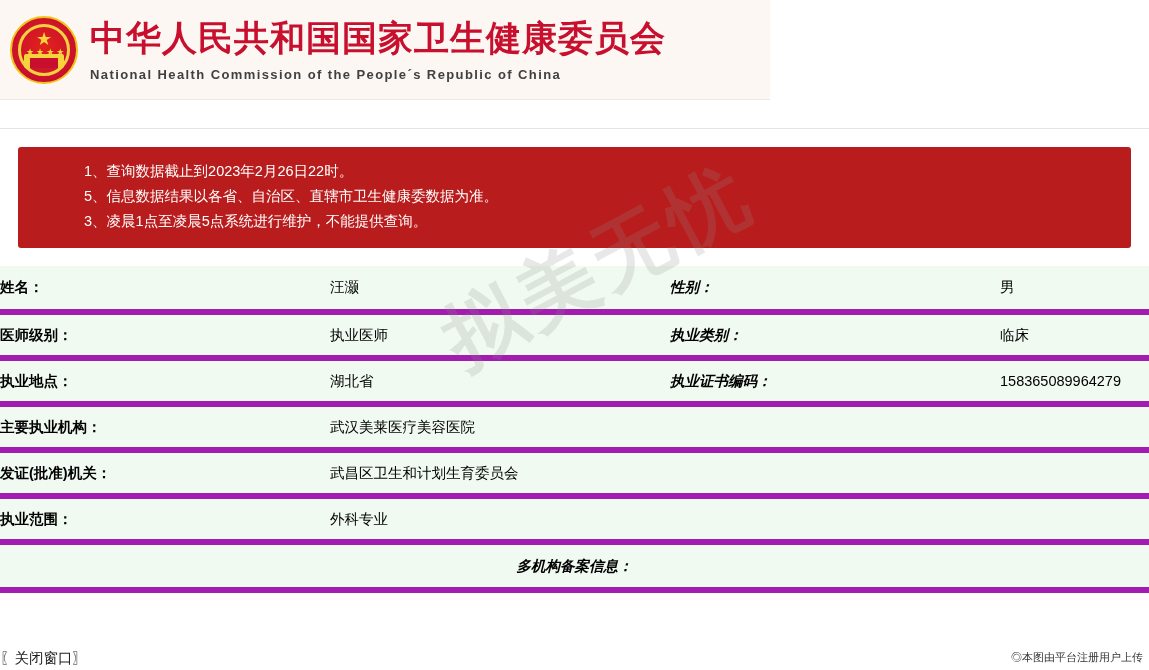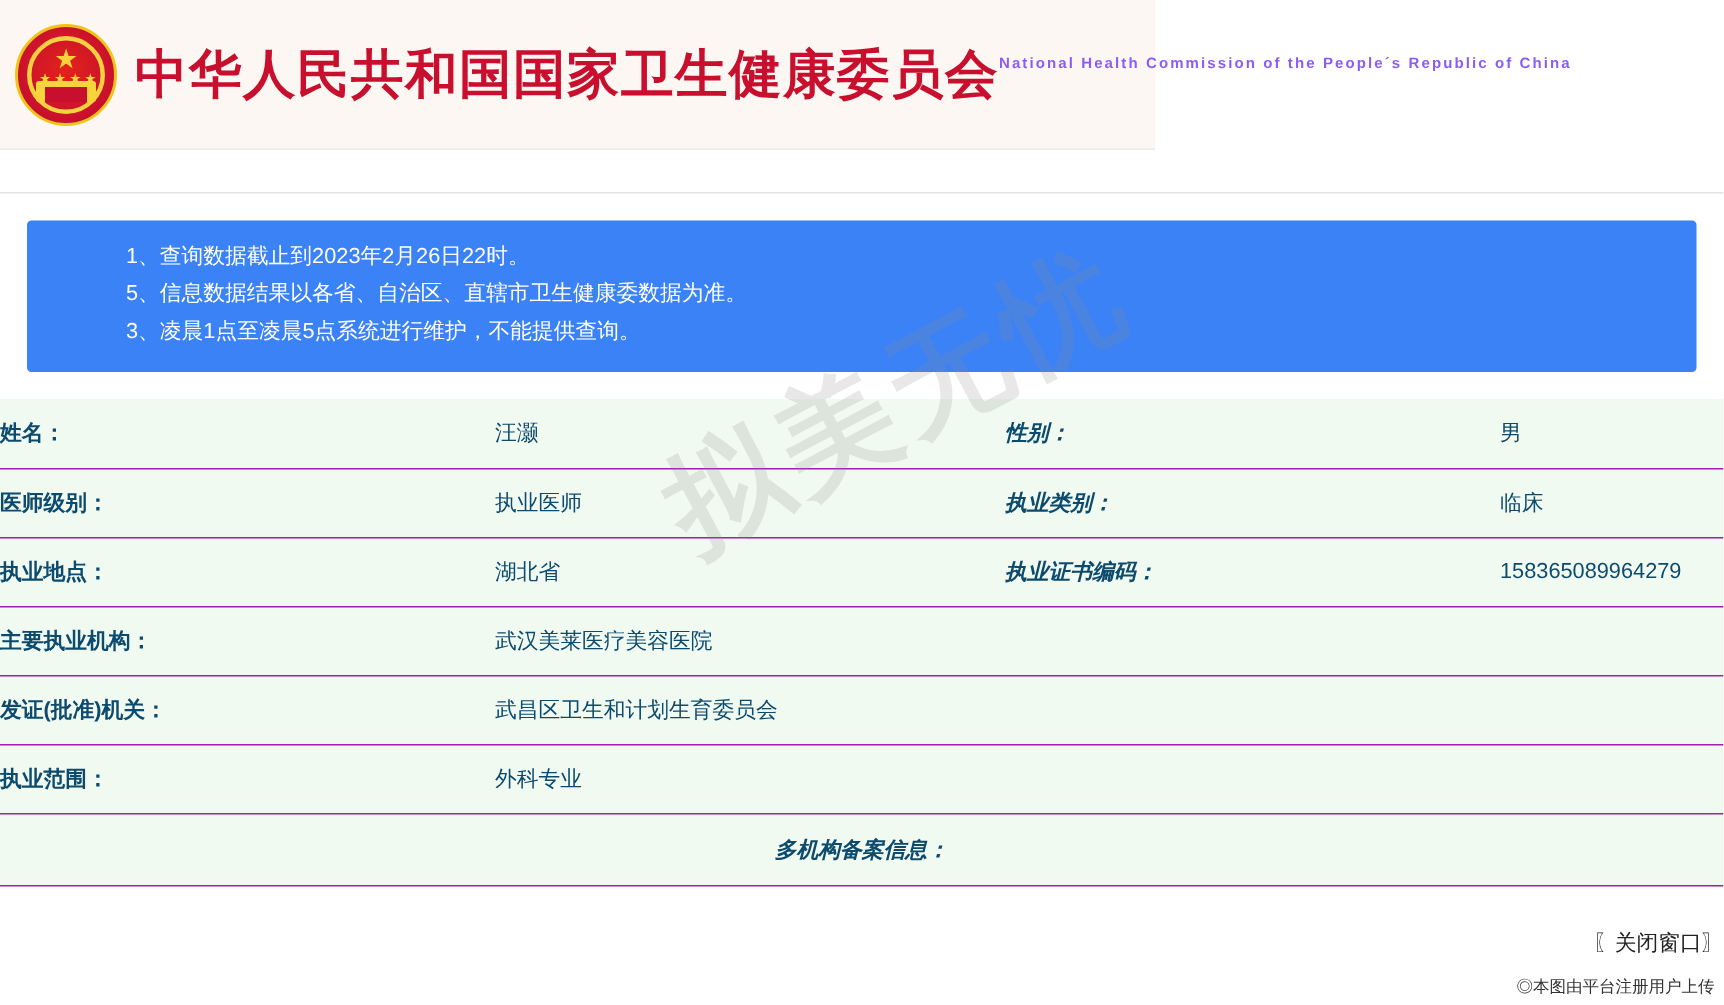--- a/index.html
+++ b/index.html
@@ -54,72 +54,72 @@
     width: 40px; height: 14px;
     background: #f7d33c;
     border-radius: 2px;
   }
   .emblem .gate:after {
     content: "";
     position: absolute; left: 6px; top: 4px;
     width: 28px; height: 10px;
     background: #c8102e;
   }
-  .title-block { display: flex; flex-direction: row; justify-content: center; }
+  .title-block { display: flex; flex-direction: column; justify-content: center; }
   .title-cn {
     color: #c8102e;
     font-size: 35px;
     font-weight: bold;
     letter-spacing: 1px;
     line-height: 42px;
     white-space: nowrap;
   }
   .title-en {
-    color: #8b5cf6;
-    font-size: 10px;
+    color: #404040;
+    font-size: 13px;
     font-weight: bold;
     letter-spacing: 1.4px;
     white-space: nowrap;
     margin-top: 8px;
   }
 
   .header-rule {
     width: 1149px;
     height: 1px;
     background: #e4e4e4;
     margin-top: 28px;
   }
 
   
   .notice {
     margin: 18px 18px 0 18px;
-    background: #3b82f6;
+    background: #b91c1c;
     color: #ffffff;
     border-radius: 3px;
     padding: 12px 0 14px 0;
   }
   .notice-line {
     font-size: 14.5px;
     line-height: 25px;
     padding-left: 66px;
     white-space: nowrap;
   }
 
   
   .info-table {
     margin-top: 18px;
     width: 1149px;
     border-collapse: collapse;
     table-layout: fixed;
   }
   .info-table tr { height: 46px; }
   .info-table td {
-    border-bottom: 1px solid #a21caf;
+    border-bottom: 6px solid #a21caf;
     font-size: 14.5px;
-    color: #0c4a6e;
+    color: #000000;
     vertical-align: middle;
     background: #f1faf1;
     padding: 0;
   }
   .lbl {
     padding-left: 16px;
     font-weight: bold;
     color: #1b1b1b;
   }
   .val { padding-left: 4px; color: #222; }
@@ -131,22 +131,22 @@
   .multi-row td {
     text-align: center;
     font-weight: bold;
     background: #f1faf1;
     height: 48px;
     font-style: italic;
   }
 
   
   .footer {
-    text-align: right;
-    padding-top: 28px;
+    text-align: left;
+    padding-top: 56px;
     font-size: 14.5px;
     color: #222;
   }
   .close-link { color: #222; text-decoration: none; cursor: pointer; }
 
   
   .wm-center {
     position: absolute;
     left: 430px; top: 215px;
     font-size: 78px;

